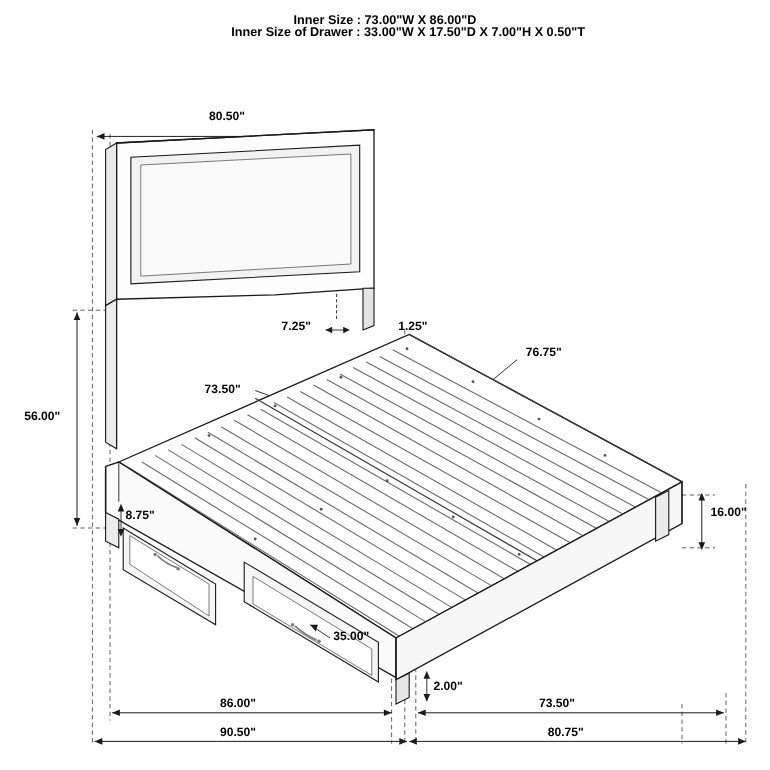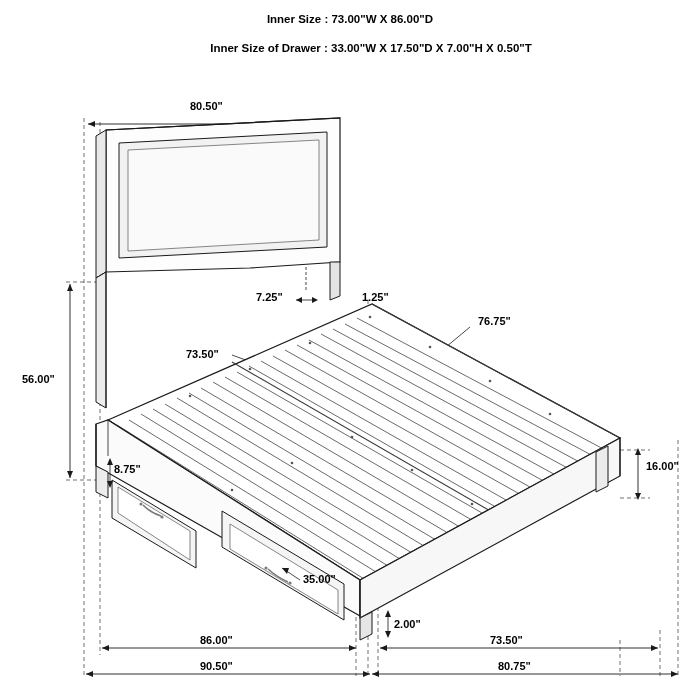--- a/index.html
+++ b/index.html
@@ -1,20 +1,20 @@
 <!DOCTYPE html>
 <html><head>
 <meta charset="utf-8">
 <style>
   html,body{margin:0;padding:0;}
   body{width:700px;height:700px;background:#ffffff;font-family:"Liberation Sans",sans-serif;overflow:hidden;}
   #stage{position:relative;width:700px;height:700px;}
   .hdr{position:absolute;left:0;right:0;text-align:center;font-weight:bold;font-size:11.5px;color:#000;letter-spacing:0px;}
   .hdr1{top:13px;}
-  .hdr2{top:42px;padding-left:42px;}
+  .hdr2{top:24px;padding-left:42px;}
   svg{position:absolute;left:0;top:0;}
   .dimlabel{position:absolute;font-weight:bold;font-size:11px;color:#000;white-space:nowrap;}
 </style>
 </head>
 <body>
 
 <div id="stage">
 
   <div class="hdr hdr1">Inner Size : 73.00"W X 86.00"D</div>
   <div class="hdr hdr2">Inner Size of Drawer : 33.00"W X 17.50"D X 7.00"H X 0.50"T</div>

